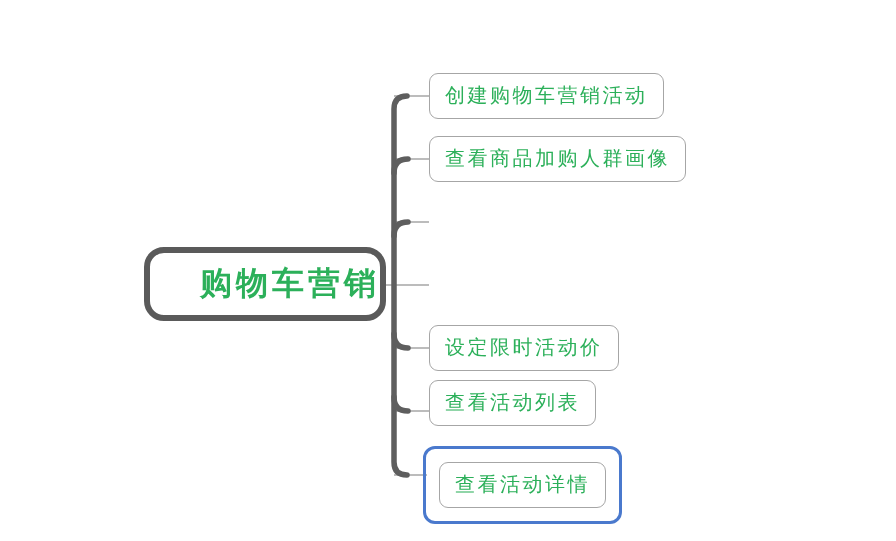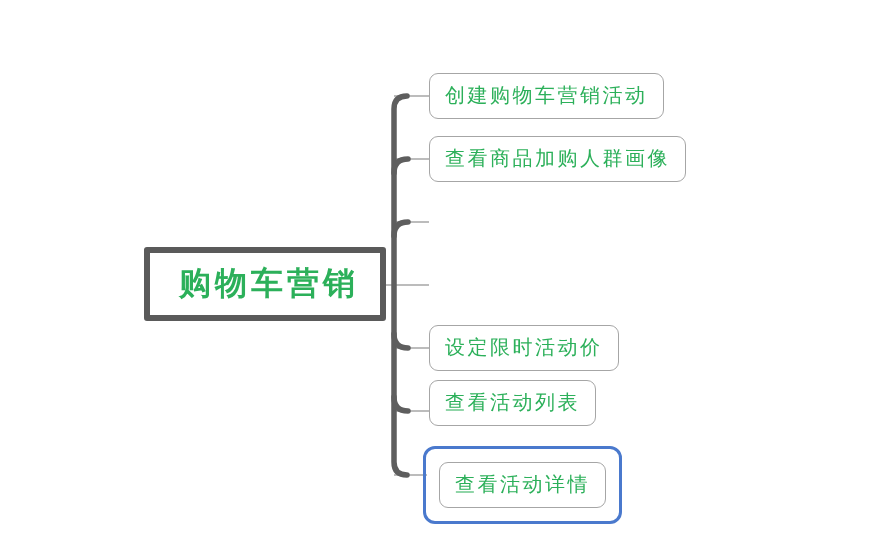--- a/index.html
+++ b/index.html
@@ -6,23 +6,23 @@
   body{
     width:896px;height:541px;position:relative;overflow:hidden;
     background:#ffffff;
     font-family:"Liberation Serif","DejaVu Serif",serif;
   }
   .stage{position:absolute;inset:0;}
   svg.connectors{position:absolute;left:0;top:0;z-index:0;}
   .root-node{
     position:absolute;left:144px;top:247px;width:242px;height:74px;
     box-sizing:border-box;background:#ffffff;
-    border:6px solid #5a5a5a;border-radius:3px;
+    border:6px solid #5a5a5a;border-radius:20px;
     color:#2cb05a;font-size:32px;font-weight:bold;letter-spacing:4px;
-    text-align:left;line-height:60px;white-space:nowrap;z-index:2;padding-left:29px;
+    text-align:right;line-height:60px;white-space:nowrap;z-index:2;padding-left:29px;
   }
   .child-node{
     position:absolute;height:46px;box-sizing:border-box;
     background:#ffffff;border:1.5px solid #a6a6a6;border-radius:9px;
     color:#2cb05a;font-size:20px;letter-spacing:2.5px;
     line-height:43px;padding:0 15px;white-space:nowrap;z-index:2;
   }
   .c1{left:429px;top:73px;}
   .c2{left:429px;top:136px;}
   .c3{left:429px;top:199px;}

